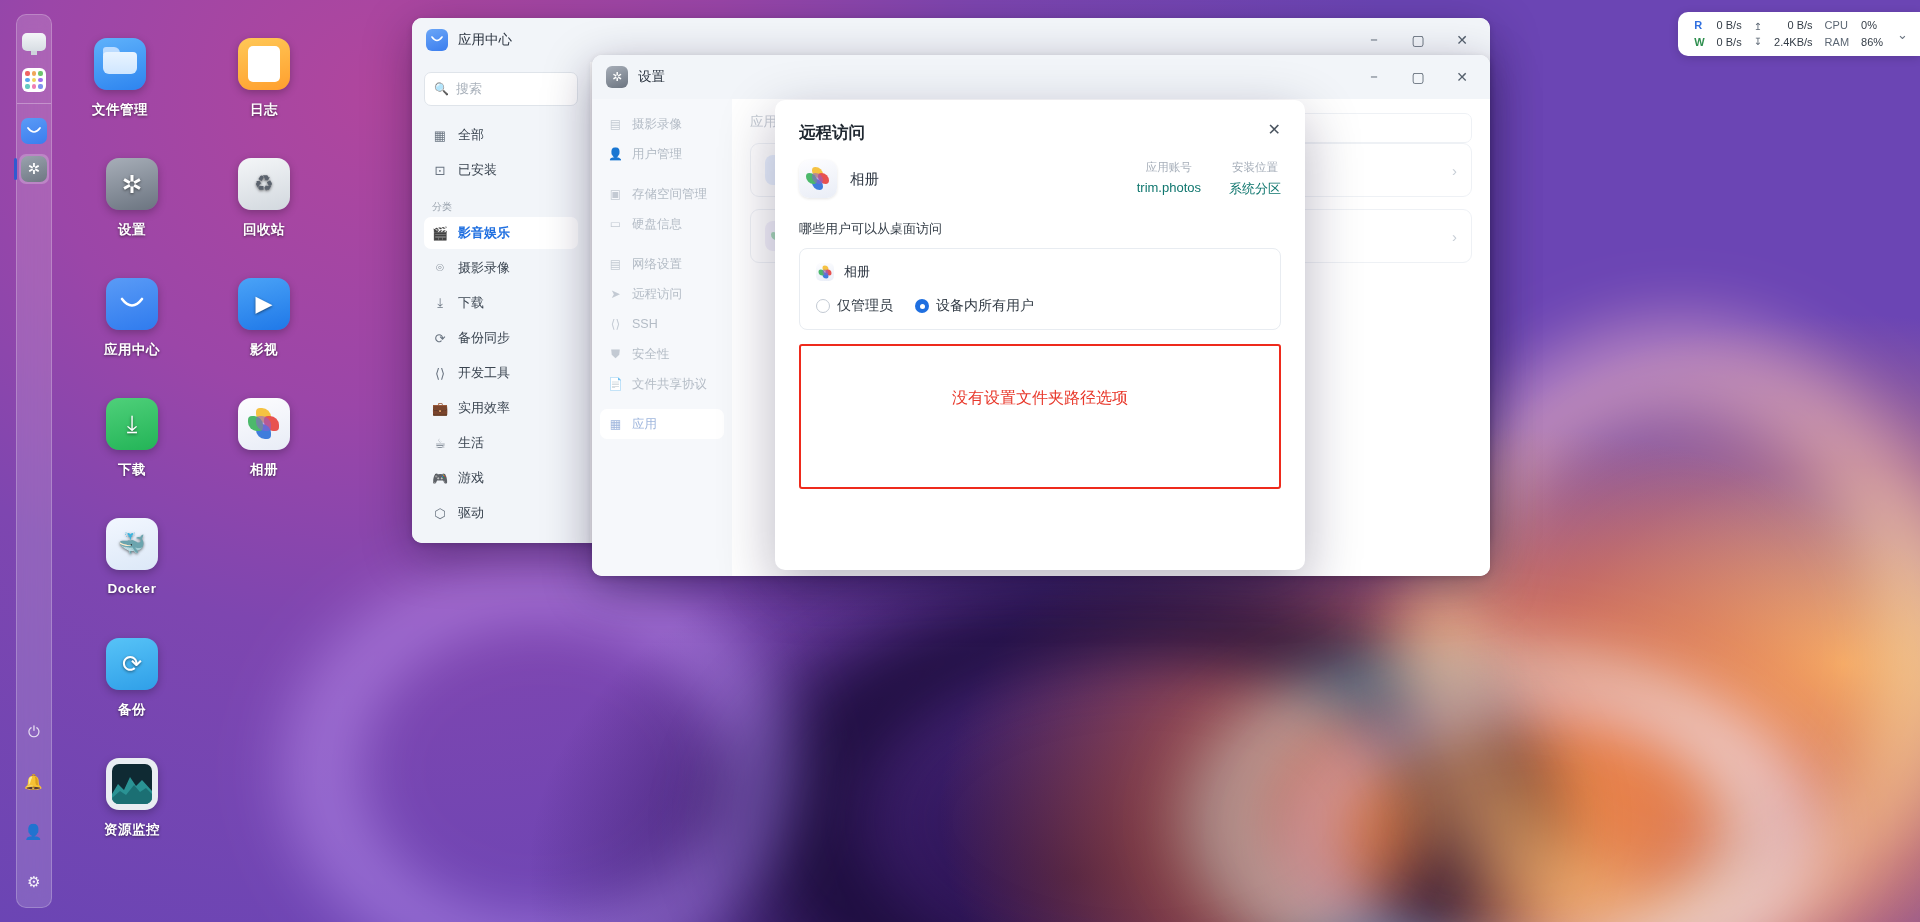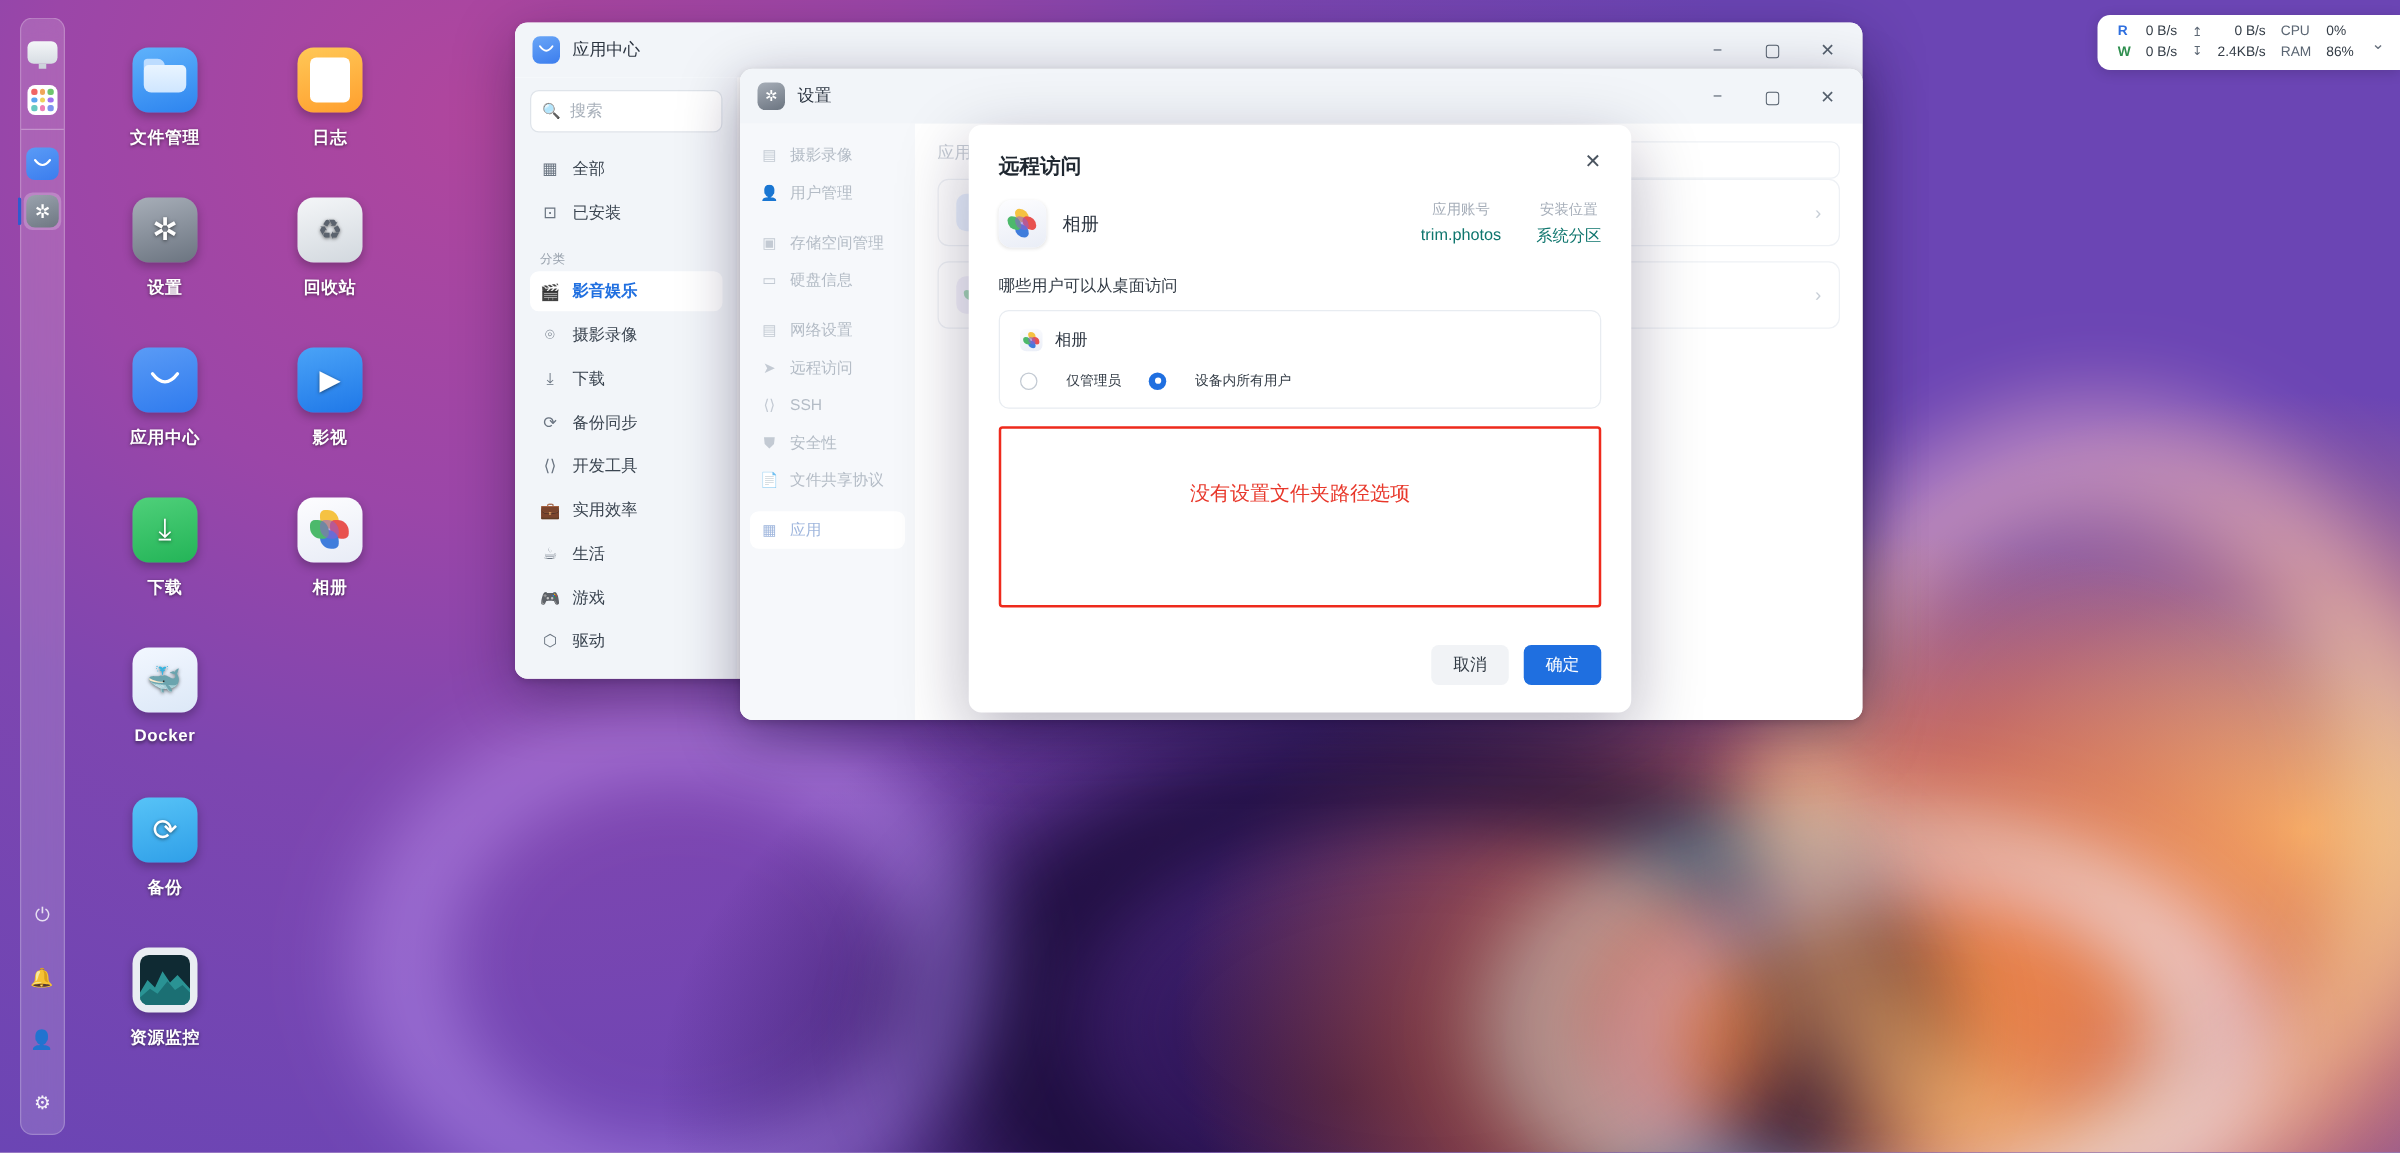--- a/index.html
+++ b/index.html
@@ -178,21 +178,21 @@
   .acc-app{display:flex;align-items:center;gap:10px;}
   .acc-app .mini{width:18px;height:18px;border-radius:5px;background:linear-gradient(165deg,#fdfdff,#eaeef7);position:relative;}
   .acc-app .mini .flower{width:13px;height:13px;}
   .acc-app .mini .flower i{width:6px;height:6px;border-radius:2px 4px 2px 4px;}
   .acc-app .mini .flower i:nth-child(1){left:3.5px;top:0;}
   .acc-app .mini .flower i:nth-child(2){left:7px;top:3.5px;}
   .acc-app .mini .flower i:nth-child(3){left:3.5px;top:7px;}
   .acc-app .mini .flower i:nth-child(4){left:0;top:3.5px;}
   .acc-app .mini .flower i:nth-child(5){left:3.5px;top:3.5px;}
   .radios{display:flex;align-items:center;gap:8px;margin-top:16px;}
-  .radio{display:flex;align-items:center;gap:23px;font-size:11px;color:#333c46;cursor:pointer;margin-right:14px;}
+  .radio{display:flex;align-items:center;gap:7px;font-size:14px;color:#333c46;cursor:pointer;margin-right:14px;}
   .rdot{width:14px;height:14px;border-radius:50%;border:1.5px solid #c3cad3;background:#fff;display:block;}
   .radio.sel .rdot{border:none;background:#1f6fe0;position:relative;}
   .radio.sel .rdot::after{content:"";position:absolute;left:4.5px;top:4.5px;width:5px;height:5px;border-radius:50%;background:#fff;}
   #redbox{margin:14px 24px 0;height:145px;border:2px solid #ee2a1c;border-radius:3px;}
   #redtext{color:#e8372a;font-size:16px;text-align:center;margin-top:42px;}
   #modal-foot{margin-top:auto;display:flex;justify-content:flex-end;gap:12px;padding:0 24px 22px;}
   .btn{height:32px;min-width:62px;border-radius:6px;display:flex;align-items:center;justify-content:center;font-size:13.5px;cursor:pointer;}
   .btn.sec{background:#f1f3f6;color:#333c46;}
   .btn.pri{background:#1f6fe0;color:#fff;}
 
@@ -253,21 +253,21 @@
       </div>
   </div>
   <div class="dock-bottom">
     <div class="dock-ico" style="opacity:.8">⏻</div>
     <div class="dock-ico">🔔</div>
     <div class="dock-ico">👤</div>
     <div class="dock-ico">⚙</div>
   </div>
 </div>
 
-<div class="desk-ico" style="left:78px;top:38px">
+<div class="desk-ico" style="left:66px;top:38px">
   <div class="art art-folder"></div>
   <div class="lab">文件管理</div>
 </div>
 <div class="desk-ico" style="left:210px;top:38px">
   <div class="art art-log">
       <div class="glyph" style="font-size:18px;color:#f0a030">☰</div>
     </div>
   <div class="lab">日志</div>
 </div>
 
@@ -593,17 +593,13 @@
         <span class="rdot"></span>
         <span>设备内所有用户</span>
       </label>
     </div>
   </div>
 
   <div id="redbox">
     <div id="redtext">没有设置文件夹路径选项</div>
   </div>
 
-  <div id="modal-foot">
-    <div class="btn sec">取消</div>
-    <div class="btn pri">确定</div>
-  </div>
 </div>
 
 </body></html>

